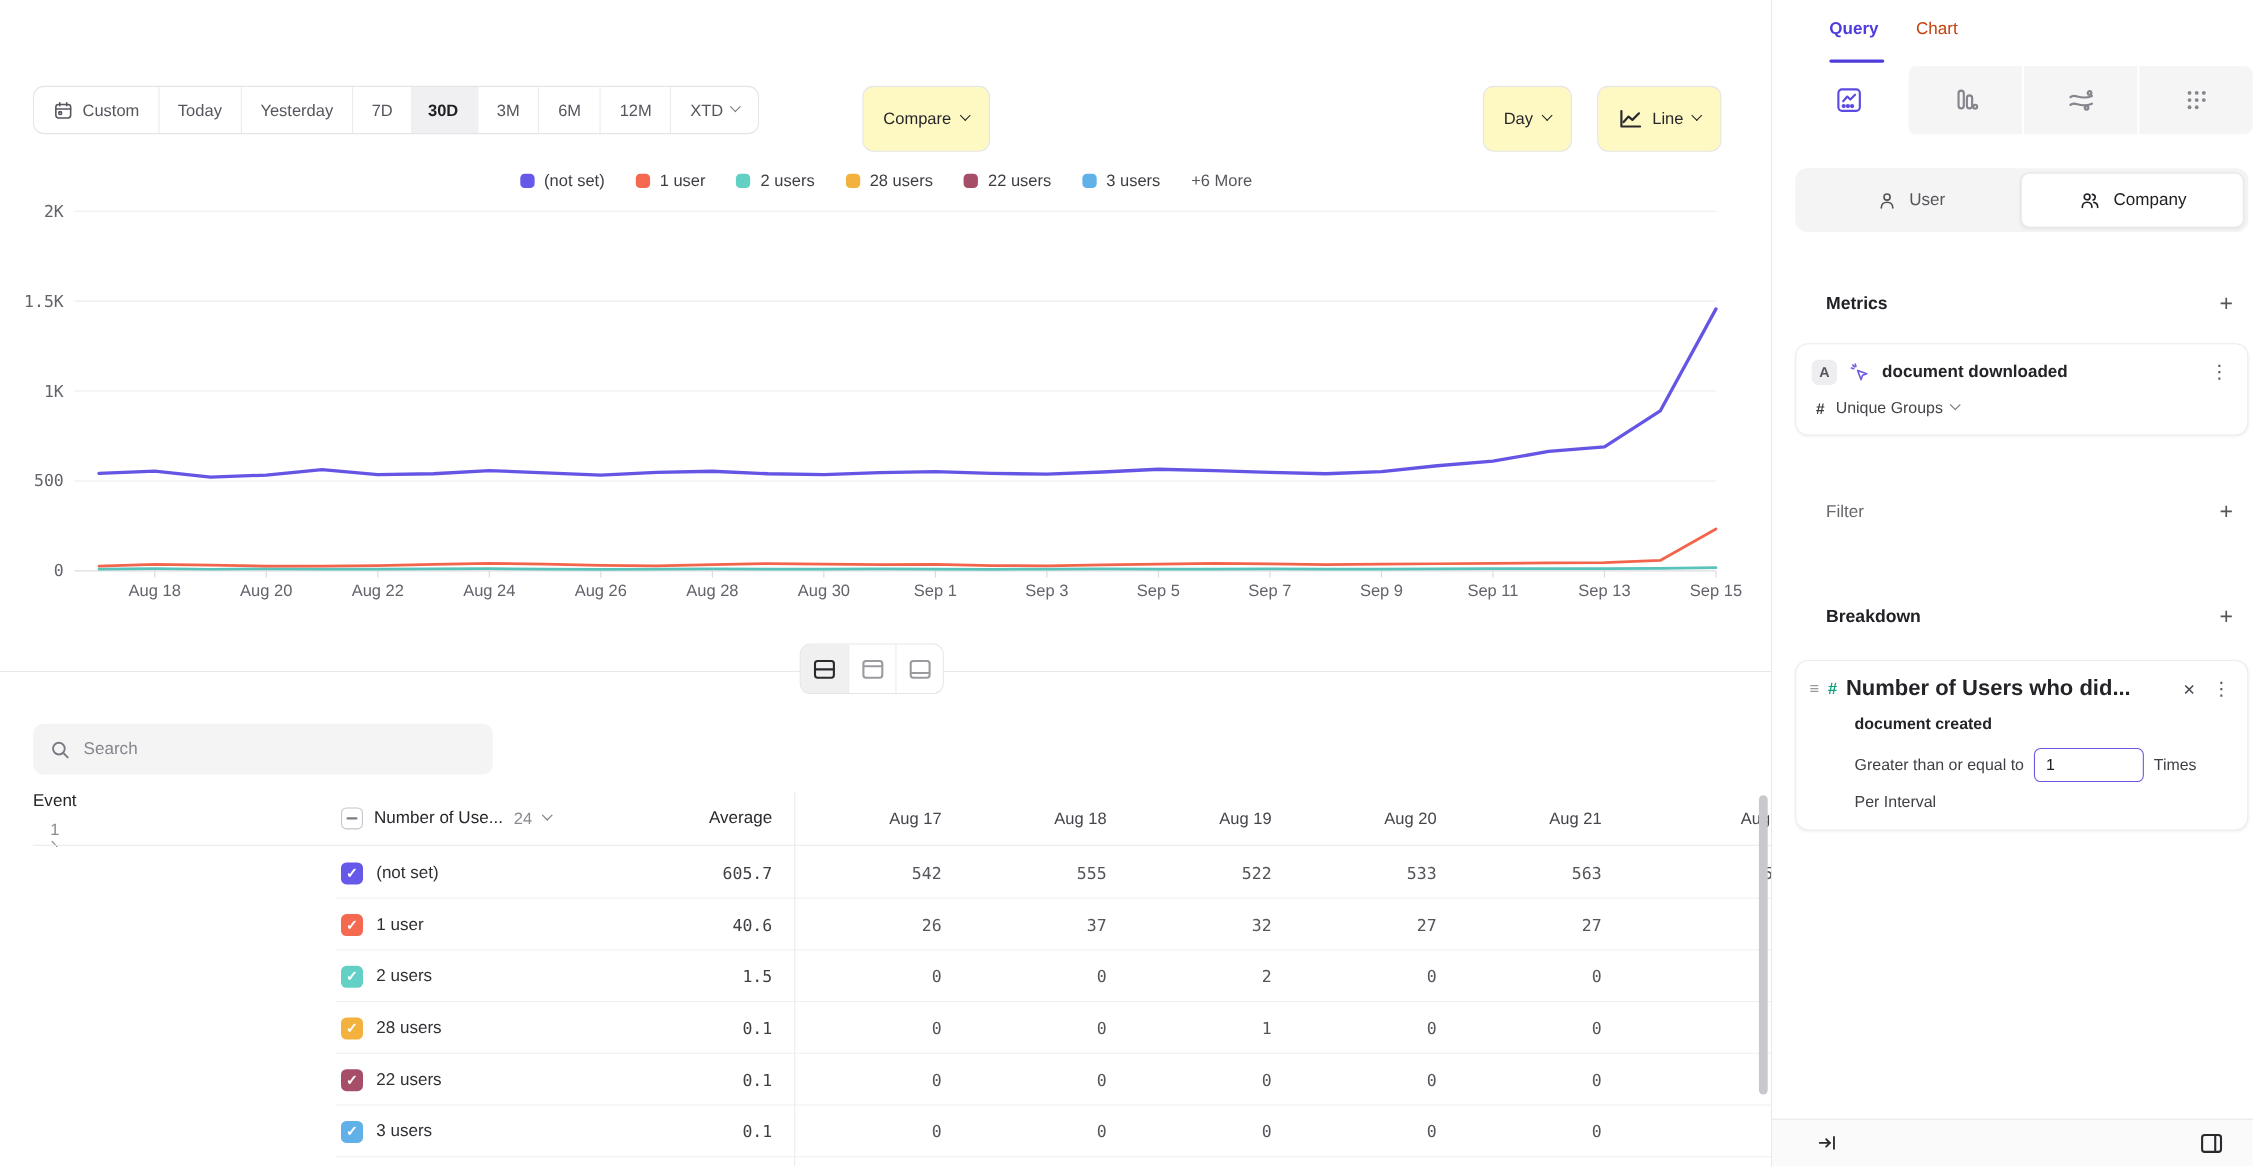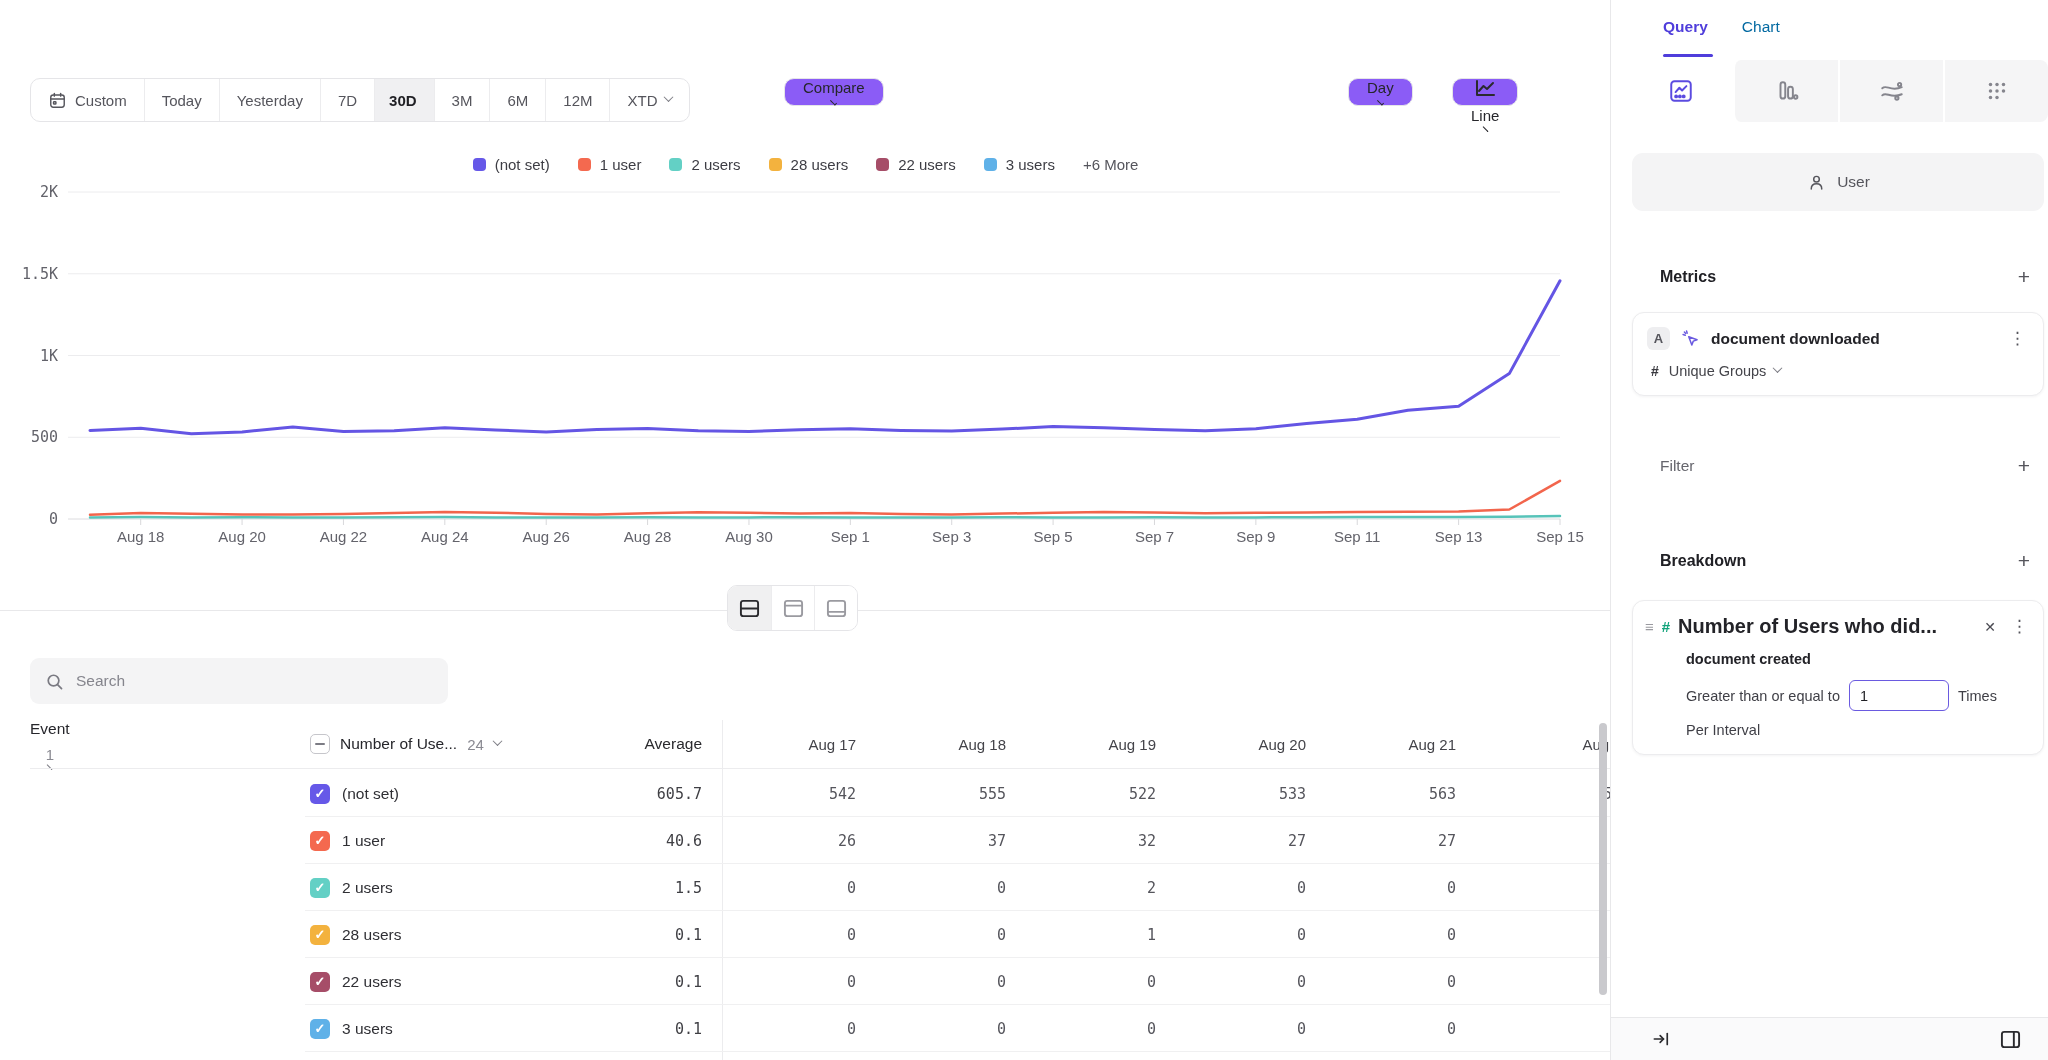--- a/index.html
+++ b/index.html
@@ -11,23 +11,23 @@
   .main { position:absolute; left:0; top:0; width:1611px; height:1060px;
     overflow:hidden; border-right:1px solid #e8e8ea; background:#fff; }
 
   
   .range-group { position:absolute; left:30px; top:78px; height:44px; display:flex;
     border:1px solid #e5e5e8; border-radius:10px; background:#fff; overflow:hidden; }
   .range-item { display:flex; align-items:center; gap:8px; padding:0 17px; font-size:15px;
     color:#55555c; border-left:1px solid #ececee; cursor:pointer; white-space:nowrap; }
   .range-item:first-child { border-left:none; }
   .range-item.active { background:#f0f0f2; color:#1f1f24; font-weight:700;padding-left:14px; }
-  .pill-btn { position:absolute; top:78px; height:28px; display:flex; align-items:center; gap:9px;
-    padding:0 18px; border:1px solid #e5e5e8; border-radius:10px; background:#8b5cf6;
-    font-size:15px; color:#26262b; font-weight:500;flex-direction:column; }
+  .pill-btn { position:absolute; top:78px; height:60px; display:flex; align-items:center; gap:9px;
+    padding:0 18px; border:1px solid #e5e5e8; border-radius:10px; background:#fef9c3;
+    font-size:15px; color:#26262b; font-weight:500; }
   .chev { display:inline-block; width:7px; height:7px; border-right:1.7px solid currentColor;
     border-bottom:1.7px solid currentColor; transform:rotate(45deg) translate(-1px,-1px); margin-top:-3px; }
   .chev.gray { color:#7c7c84; }
 
   
   .legend-row { position:absolute; left:0; top:156px; width:1611px; display:flex;
     justify-content:center; align-items:center; gap:28px; }
   .legend-item { display:flex; align-items:center; gap:9px; font-size:15px; color:#3d3d44; }
   .legend-swatch { width:13px; height:13px; border-radius:4px; }
   .legend-more { font-size:15px; color:#55555c; }
@@ -83,21 +83,21 @@
   .c-val { width:150px; justify-content:flex-end; font-size:15px; color:#55555c; }
 
   .v-scrollbar { position:absolute; left:1599px; top:723px; width:8px; height:272px;
     border-radius:4px; background:#c9c9cd; }
 
   
   .sidebar { position:absolute; left:1611px; top:0; width:437px; height:1060px; background:#fff; }
   .sb-tabs { position:absolute; left:52px; top:18px; display:flex; gap:34px; }
   .sb-tab { font-size:15.5px; cursor:pointer; }
   .sb-tab.active { color:#4f3ddb; font-weight:700; }
-  .sb-tab.inactive { color:#0369a1; font-weight:500; }
+  .sb-tab.inactive { color:#c2410c; font-weight:500; }
   .sb-tab-underline { position:absolute; left:52px; top:54px; width:50px; height:3px;
     background:#4f3ddb; border-radius:2px; }
   .charttype-row { position:absolute; left:17px; top:60px; width:420px; height:62px; display:flex; }
   .charttype-cell { width:105px; height:62px; display:flex; align-items:center; justify-content:center;
     background:#f5f5f6; border-left:2px solid #fff; cursor:pointer; }
   .charttype-cell:first-child { border-left:none; }
   .charttype-cell.active { background:#fff; }
   .charttype-cell.r1 { border-radius:8px 0 0 8px; }
   .charttype-cell.r2 { border-radius:0 8px 8px 0; }
 
@@ -504,20 +504,31 @@
     <div class="entity-toggle">
       <div class="entity-opt">
         <span>
           <svg width="21" height="21" viewBox="0 0 24 24" stroke="#55555c" fill="none" stroke-width="1.7" stroke-linecap="round">
             <circle cx="12" cy="8.2" r="3.2"></circle>
               <path d="M6,19.5c0,-3.8 2.6,-6 6,-6s6,2.2 6,6"></path>
           </svg>
         </span>
         <span>User</span>
       </div>
+      <div class="entity-opt active">
+        <span>
+          <svg width="22" height="21" viewBox="0 0 24 24" stroke="#202025" fill="none" stroke-width="1.7" stroke-linecap="round">
+            <circle cx="9" cy="8" r="3"></circle>
+              <path d="M4,19c0,-3.5 2.2,-5.5 5,-5.5s5,2 5,5.5"></path>
+            <path d="M14.5,5.4c1.8,0.3 2.9,1.4 2.9,3c0,1.5 -0.9,2.5 -2.2,2.9"></path>
+            <path d="M16,13.7c2.6,0.4 4,2.3 4,5.3"></path>
+          </svg>
+        </span>
+        <span>Company</span>
+      </div>
     </div>
 
     <div class="sb-section-head" style="top:264px;">
       <span class="sb-title">Metrics</span>
       <span class="plus-btn">+</span>
     </div>
 
     <div class="sb-card metric-card">
       <div class="card-row1">
         <span class="metric-badge">A</span>

